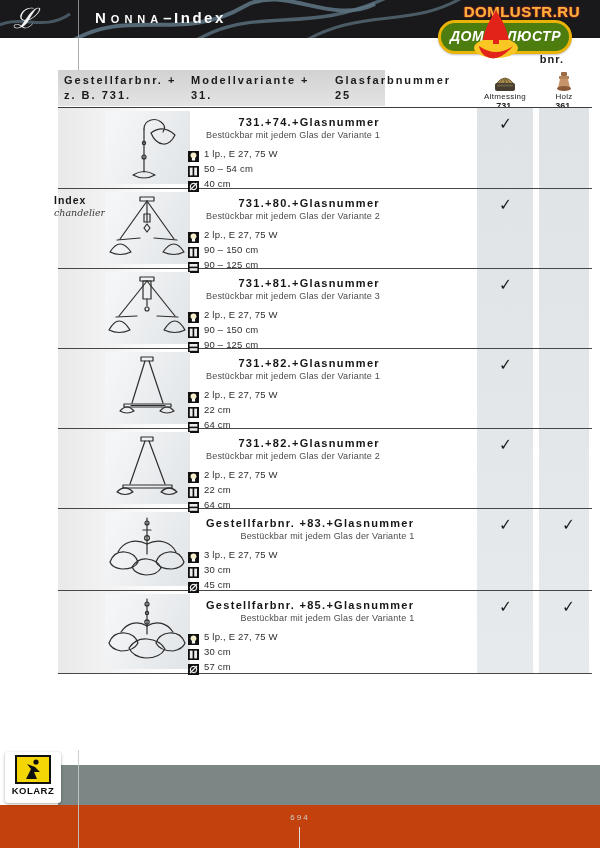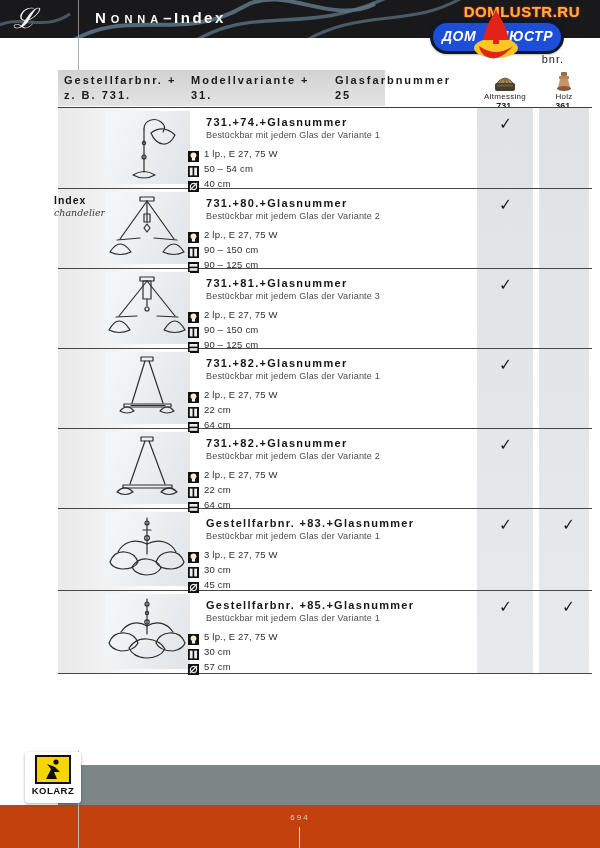--- a/index.html
+++ b/index.html
@@ -12,26 +12,26 @@
   .ornament{position:absolute;left:13px;top:1px;font-family:"DejaVu Serif",serif;font-style:italic;
             font-size:28px;color:#f4f4f4;line-height:36px;}
   .barTitle{position:absolute;left:95px;top:9px;font-size:15px;color:#fdfdfd;font-weight:bold;}
   .barTitle .sc{font-variant:small-caps;letter-spacing:5px;}
   .barTitle .rest{letter-spacing:2.5px;font-weight:600;}
 
   
   .wm{position:absolute;right:12px;top:2px;width:160px;height:66px;}
   .wmSite{position:absolute;right:8px;top:1px;font-size:15px;font-weight:bold;letter-spacing:.5px;
           color:#f7b23a;text-shadow:0 0 1px #d93025,0 0 2px #d93025;}
-  .wmPill{position:absolute;left:2px;top:18px;width:128px;height:28px;background:#1d4ed8;
-          border:3px solid #0f172a;border-radius:18px;box-shadow:0 1px 2px rgba(0,0,0,.25);}
+  .wmPill{position:absolute;left:10px;top:18px;width:128px;height:28px;background:#4d7c0f;
+          border:3px solid #eab308;border-radius:18px;box-shadow:0 1px 2px rgba(0,0,0,.25);}
   .wmWord{position:absolute;top:5px;color:#fff;font-weight:bold;font-style:italic;font-size:14px;letter-spacing:.5px;}
   .wmWordL{left:9px;} .wmWordR{right:8px;}
   .wmChand{position:absolute;left:44px;top:6px;}
-  .wmBnr{position:absolute;right:36px;top:53px;font-size:11px;font-weight:normal;letter-spacing:1px;color:#1c1c1c;}
+  .wmBnr{position:absolute;right:36px;top:53px;font-size:11px;font-weight:bold;letter-spacing:1px;color:#1c1c1c;}
 
   
   .vruleTop{position:absolute;left:78px;top:0;width:1px;height:70px;background:#9aa0a0;opacity:.85;}
   .vruleBot{position:absolute;left:78px;top:750px;width:1px;height:98px;background:#c6caca;opacity:.9;z-index:8;}
 
   
   .thead{position:absolute;left:58px;top:70px;width:327px;height:36px;
          background:linear-gradient(#d2d2d2,#e3e3e3);}
   .thcol{position:absolute;top:3px;font-size:11px;font-weight:bold;letter-spacing:2px;line-height:15px;white-space:pre;}
   .thc1{left:6px;} .thc2{left:133px;} .thc3{left:277px;}
@@ -47,38 +47,38 @@
   .band{position:absolute;top:108px;height:566px;background:linear-gradient(#dfe3e6,#e7eaec);}
   .band1{left:477px;width:56px;} .band2{left:539px;width:50px;}
 
   
   .rows{position:absolute;left:58px;top:108px;width:534px;
         background:linear-gradient(to right,#e9e9e9 0px,rgba(255,255,255,0) 115px);}
   .row{position:relative;border-bottom:1px solid #474747;box-sizing:border-box;}
   .imgbox{position:absolute;left:47px;top:3px;bottom:4px;width:85px;
           background:linear-gradient(115deg,#f5f6f7 10%,#e0e4e7 100%);}
   .imgbox svg{position:absolute;left:2px;top:2px;}
-  .pinfo{position:absolute;left:148px;top:8px;}
+  .pinfo{position:absolute;left:148px;top:8px;text-align:right;}
   .ptitle{font-size:11px;font-weight:bold;letter-spacing:1.3px;color:#161616;}
   .psub{font-size:9px;color:#4c4c4c;margin-top:2px;letter-spacing:.2px;}
   .specs{position:absolute;left:130px;top:36px;}
   .spec{display:flex;align-items:flex-end;height:15px;}
   .si{width:11px;height:11px;margin-right:5px;flex:none;display:inline-block;}
   .spec span.txt{font-size:9.5px;color:#2e2e2e;letter-spacing:.2px;}
   .chk{position:absolute;top:6px;width:55px;text-align:center;font-size:16px;font-weight:bold;
        color:#1b1b1b;font-family:"DejaVu Sans",sans-serif;transform:rotate(-4deg);}
   .ck1{left:420px;} .ck2{left:483px;}
   .catlabel{position:absolute;left:-4px;top:5px;width:50px;}
   .catDe{font-size:10.5px;font-weight:bold;letter-spacing:1px;color:#161616;}
   .catEn{font-size:9.5px;font-style:italic;font-family:"DejaVu Serif",serif;color:#3a3a3a;margin-top:1px;}
   .pimg{stroke:#2e2e2e;fill:none;stroke-width:1.2;stroke-linecap:round;stroke-linejoin:round;}
 
   
   .kolarz{position:absolute;left:5px;top:752px;width:56px;height:51px;background:#fff;
-          border-radius:3px;box-shadow:0 1px 3px rgba(0,0,0,.35);text-align:center;z-index:9;margin-left:20px;}
+          border-radius:3px;box-shadow:0 1px 3px rgba(0,0,0,.35);text-align:center;z-index:9;}
   .kSquare{width:36px;height:29px;margin:3px auto 1px auto;background:#f4d607;border:2px solid #101010;
            box-sizing:border-box;position:relative;}
   .kBrand{font-size:9.5px;font-weight:800;letter-spacing:.5px;color:#0d0d0d;}
   .grayBar{position:absolute;left:58px;top:765px;width:542px;height:40px;background:#7c8785;}
   .footer{position:absolute;left:0;top:805px;width:600px;height:43px;background:#c2410c;}
   .pageNum{position:absolute;left:0;top:8px;width:600px;text-align:center;font-size:8px;
            letter-spacing:2px;color:#cdd1d1;}
   .centerLine{position:absolute;left:299px;top:22px;width:1px;height:21px;background:#dedede;}
 </style>
 </head>

